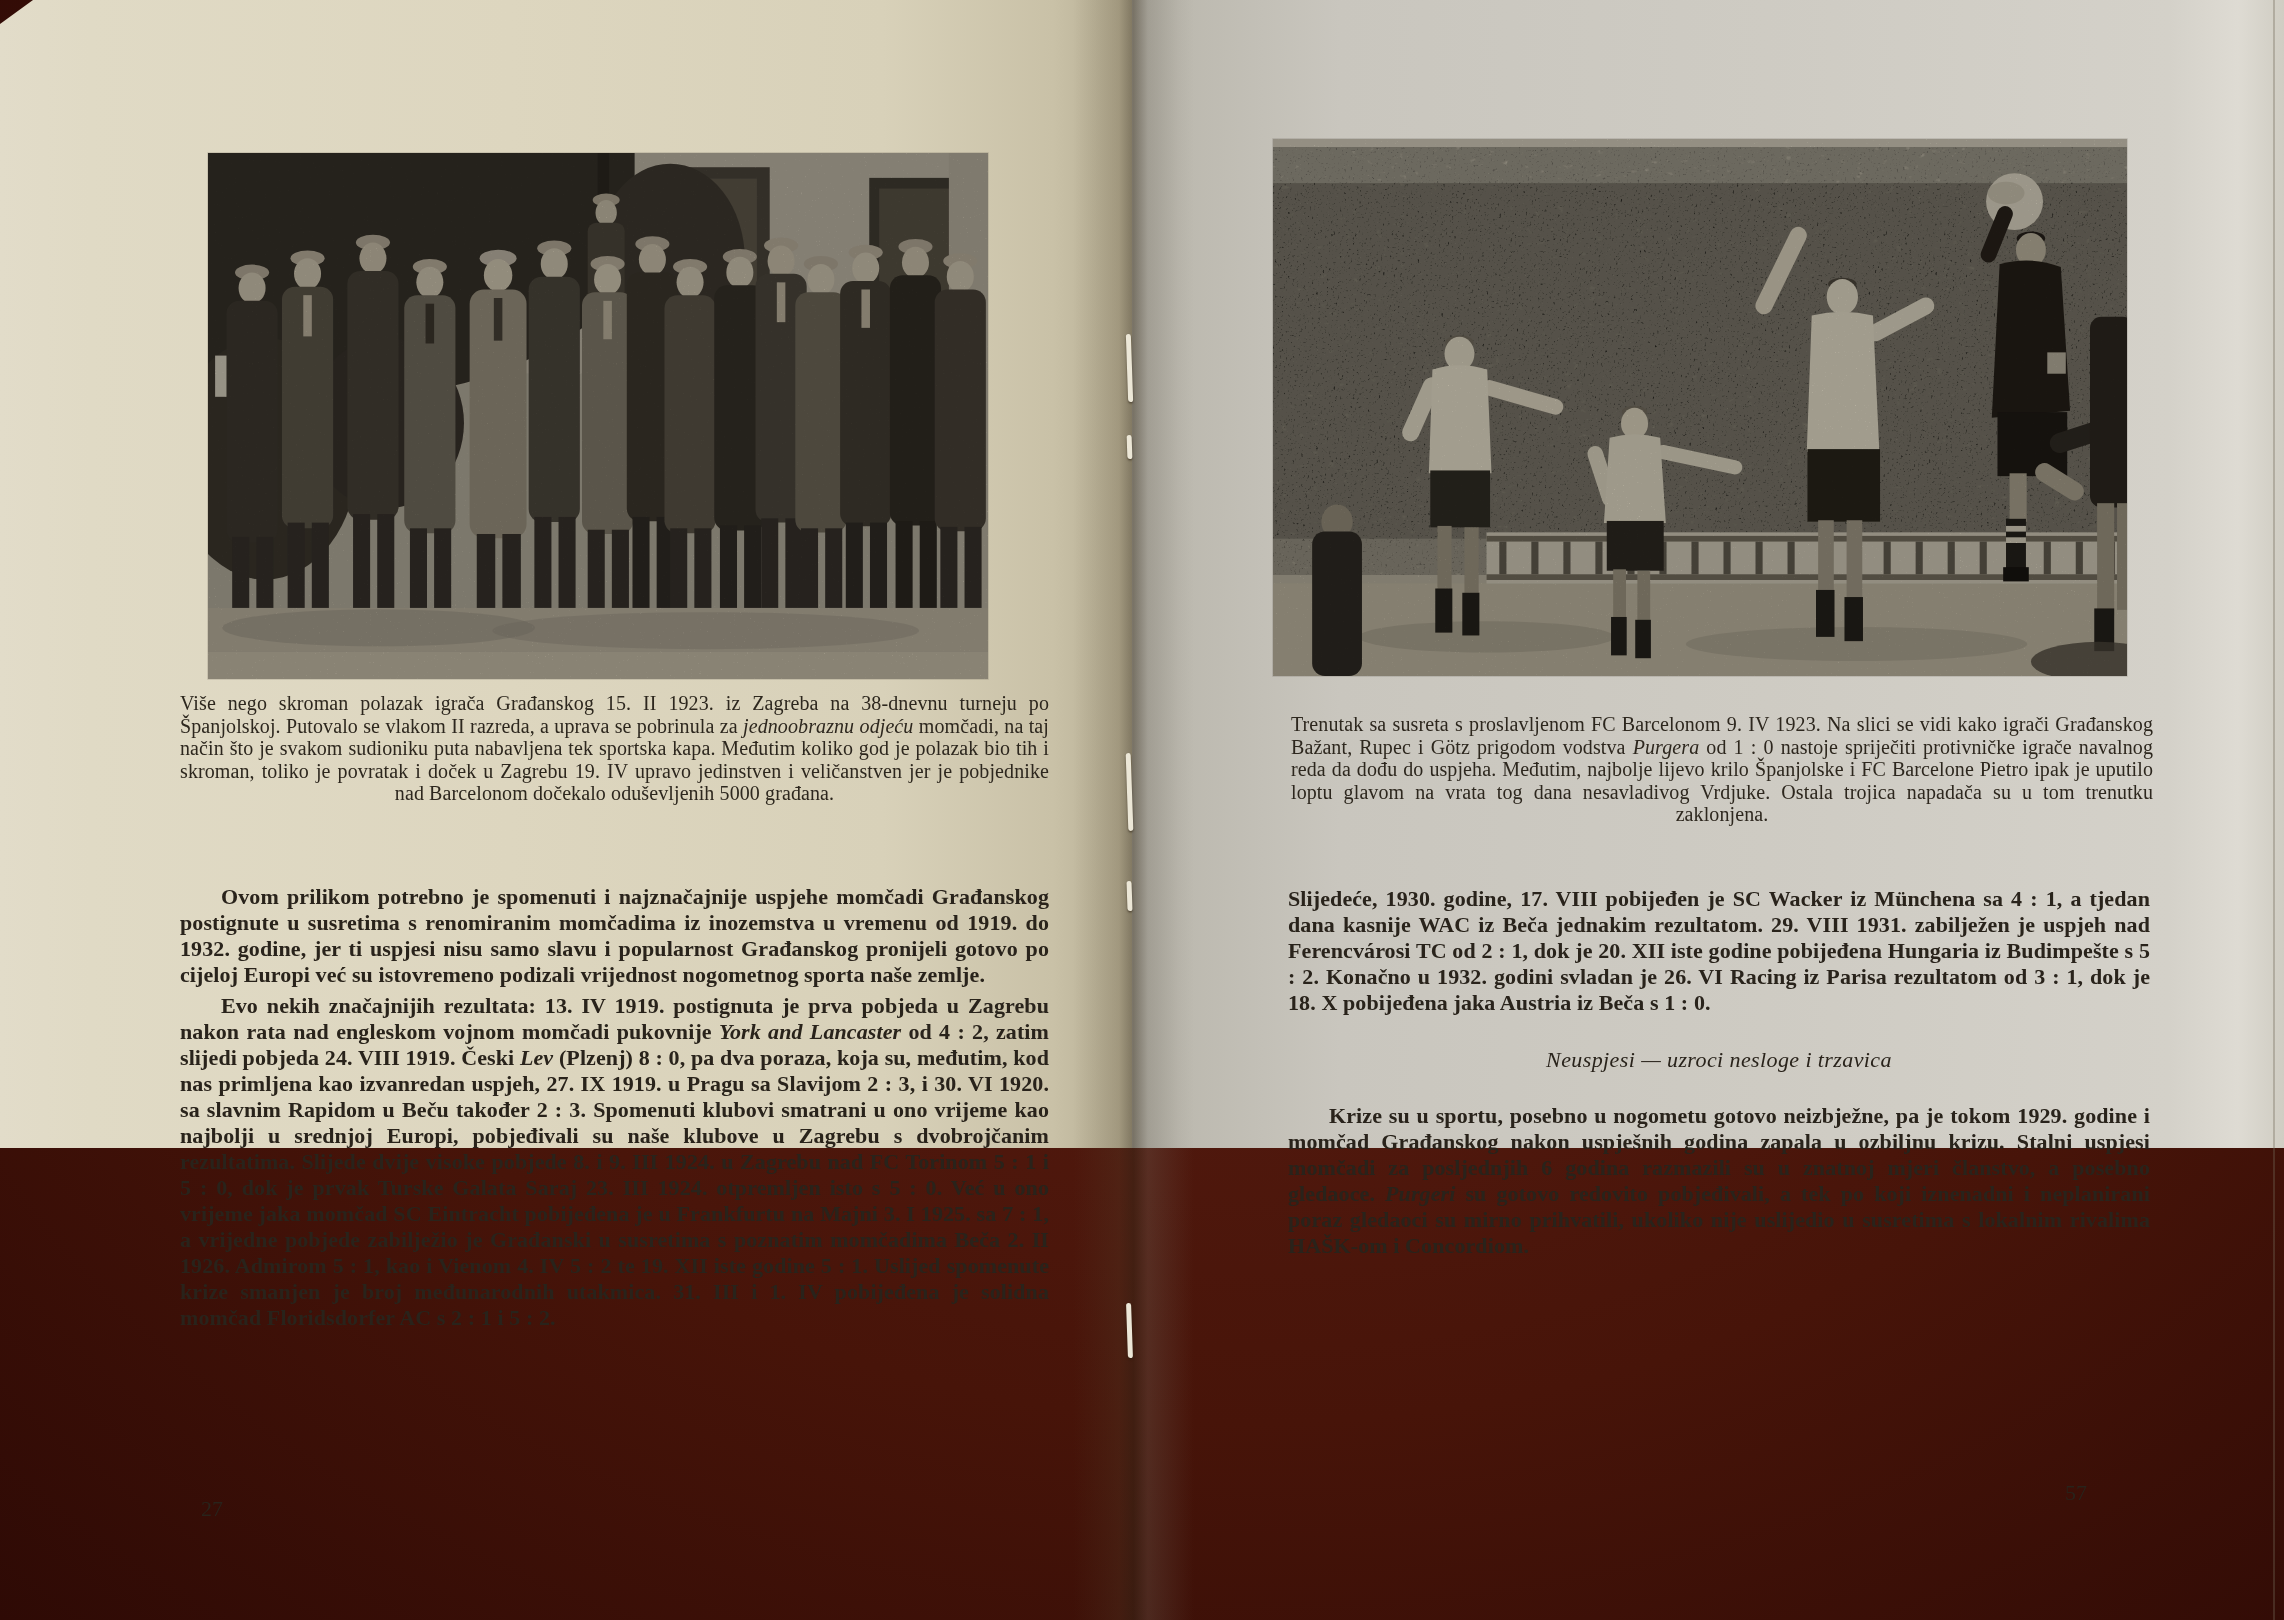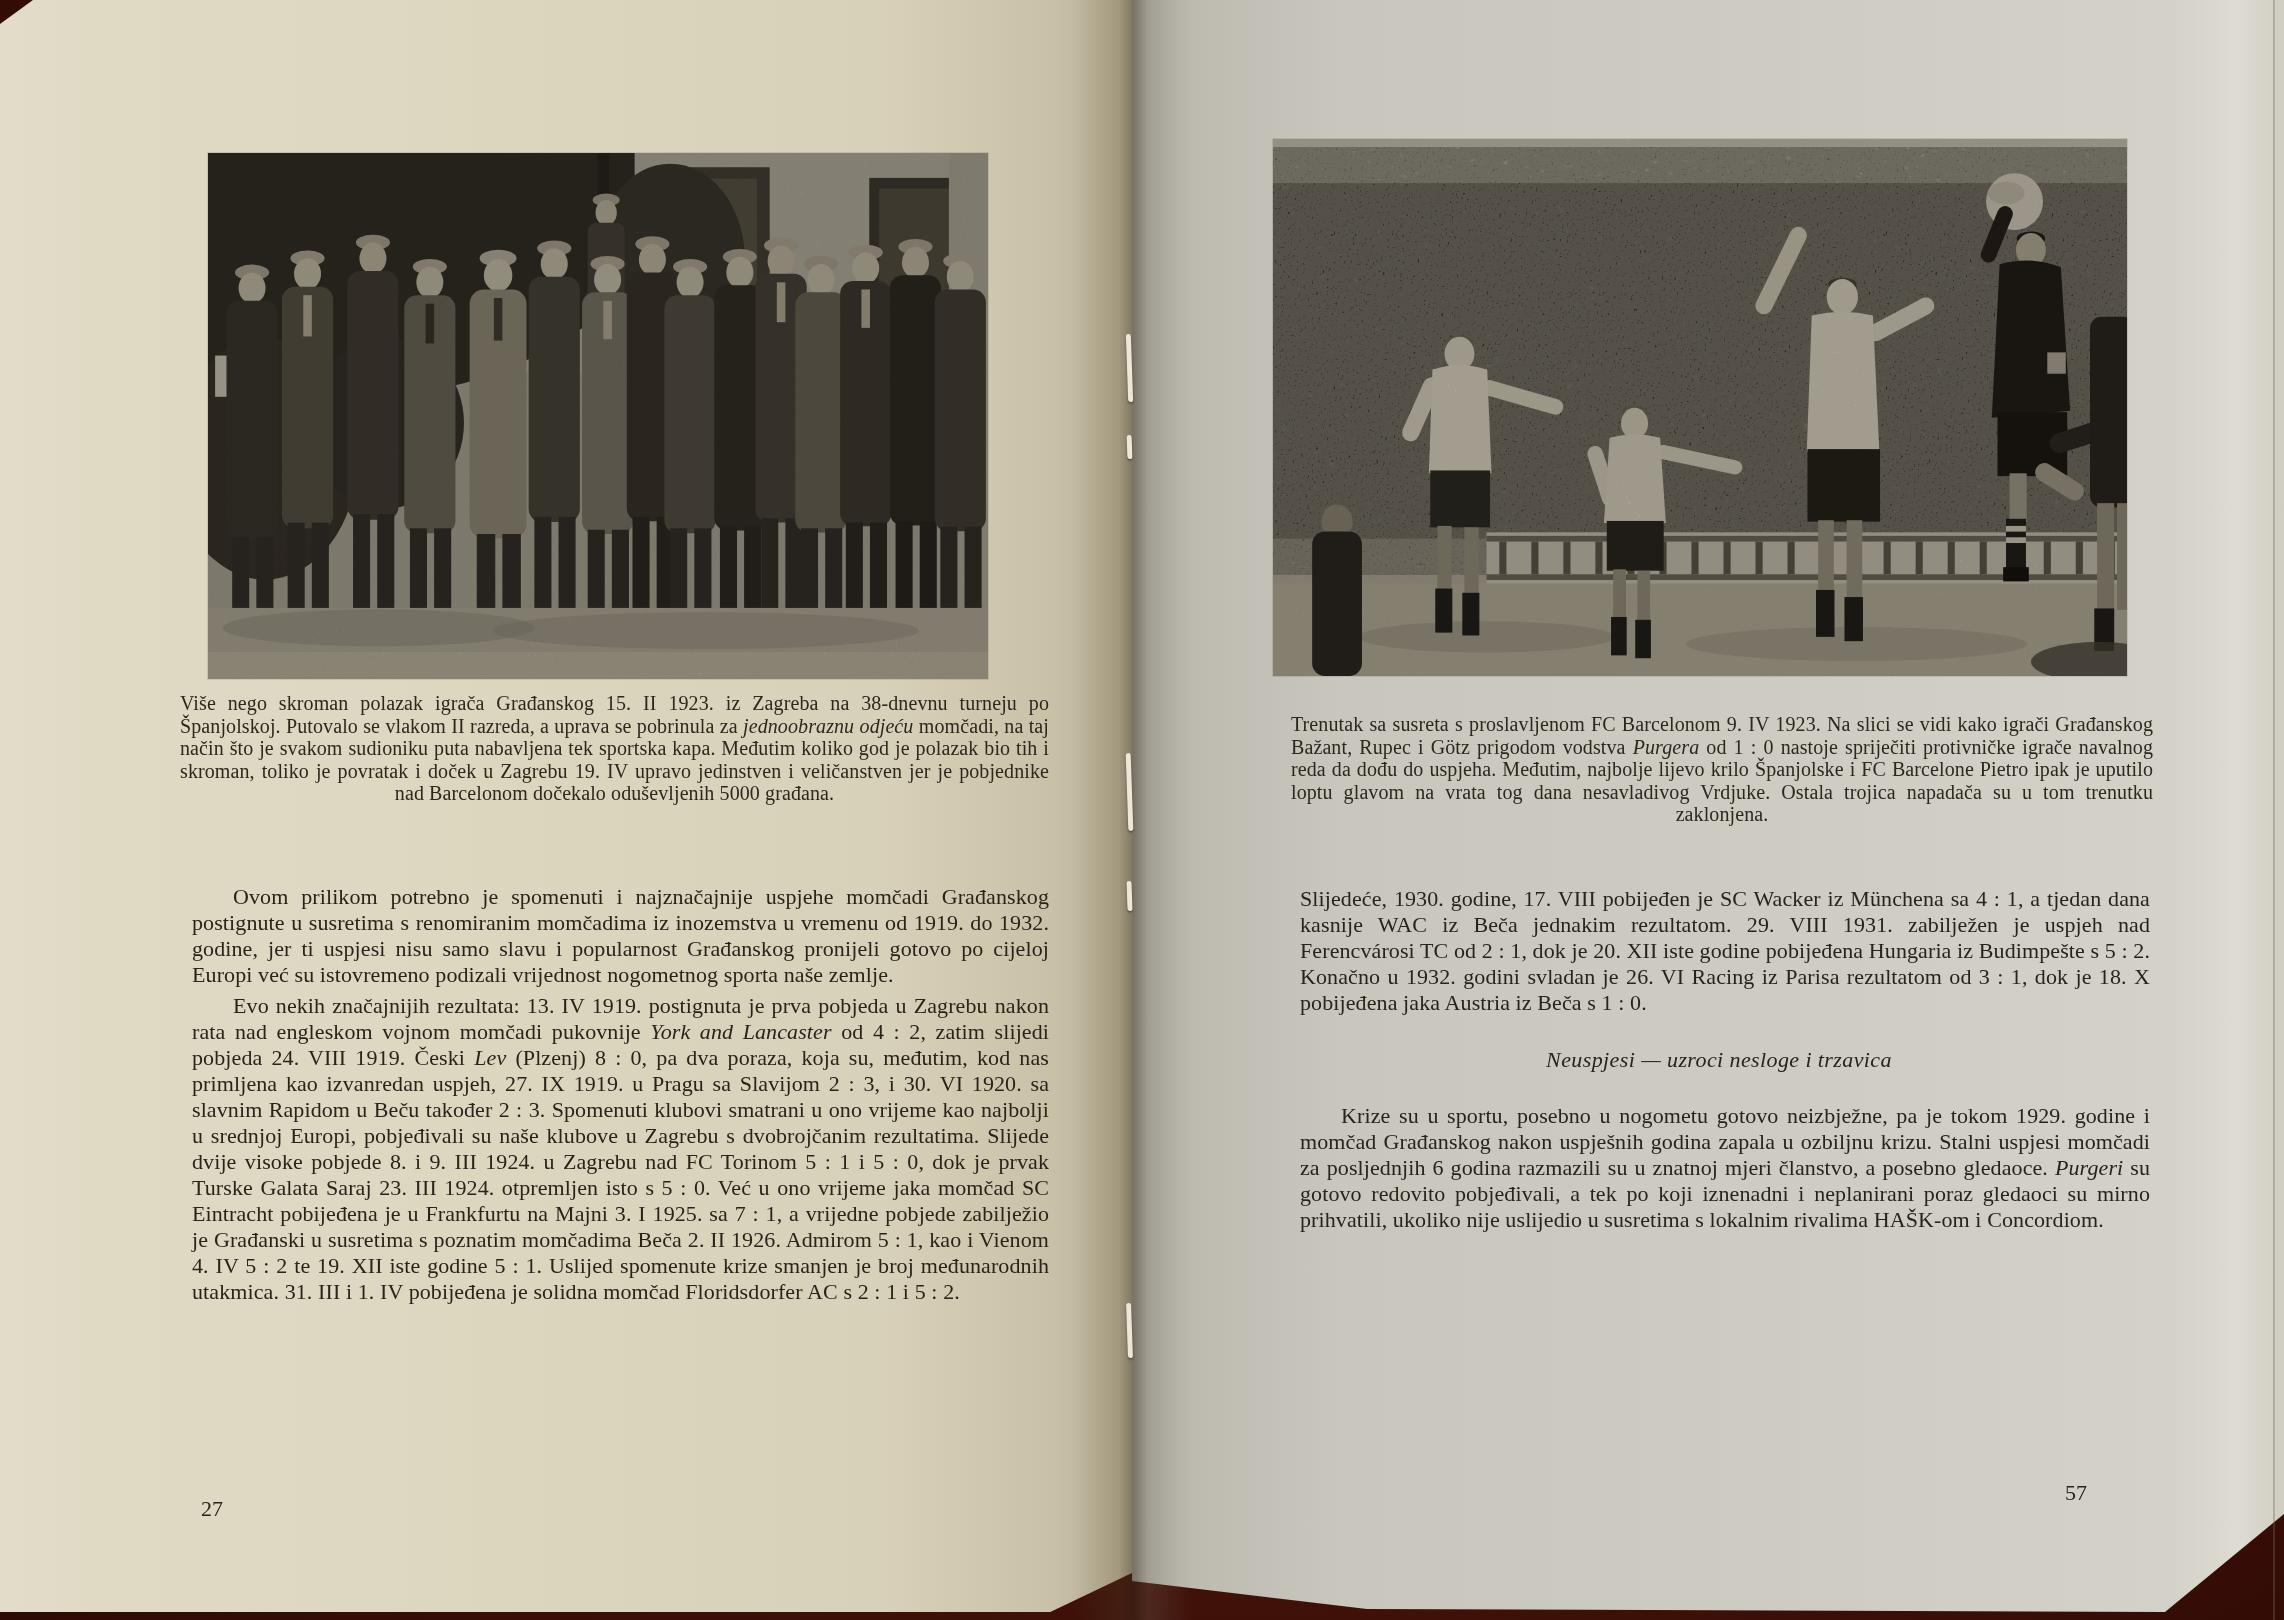--- a/index.html
+++ b/index.html
@@ -1,37 +1,37 @@
 <!DOCTYPE html>
 <html lang="hr" style="font-size:11.4px"><head>
 <meta charset="utf-8">
 <style>
   html,body{margin:0;padding:0;background:#35100a;overflow:hidden;}
   .book{position:relative;width:2284px;height:1620px;background:
     radial-gradient(ellipse at 55% 45%, #5a1d12 0%, #471409 55%, #2e0a05 100%);
     font-family:"Liberation Serif","DejaVu Serif",serif;color:#2a241c;}
-  .page{position:absolute;top:0;height:1612px;}
+  .page{position:absolute;top:0;height:1148px;}
   .page-left{left:0;width:1132px;
     background:linear-gradient(90deg,#e2dcc9 0%,#e0dac5 8%,#ddd6bf 45%,#d8d1b9 78%,#c9c1a7 93%,#b3ab91 100%);
     clip-path:polygon(33px 0,1132px 0,1132px 1573px,1044px 1615px,0px 1616px,0px 24px);}
   .page-right{left:1132px;width:1152px;
     background:linear-gradient(90deg,#a9a69c 0%,#bcb9af 4%,#c9c6be 18%,#cecbc3 55%,#d4d1c9 90%,#dedbd3 96%,#d0cdc3 100%);
     clip-path:polygon(0 0,1152px 0,1152px 1514px,1033px 1612px,235px 1609px,0px 1581px);}
   .gutter{position:absolute;left:1073px;top:0;width:121px;height:1620px;pointer-events:none;
     background:linear-gradient(90deg,rgba(86,72,48,0) 0%,rgba(86,72,48,.22) 38%,rgba(54,44,28,.42) 50%,rgba(120,114,102,.25) 62%,rgba(120,114,102,0) 100%);}
   .stitch{position:absolute;left:1127px;width:5px;background:#ece7d7;border-radius:2.8px;
     box-shadow:0 1.4px 2.1px rgba(40,30,15,.55);transform:rotate(-2deg);}
   .crease{position:absolute;left:2273px;top:0;width:2.1px;height:1620px;background:rgba(115,106,90,.35);}
   .photo{position:absolute;box-shadow:0 0 0 0.7px rgba(50,44,32,.18);}
   .photo svg{display:block;width:100%;height:100%;}
   .caption{position:absolute;font-size:20px;line-height:22.5px;text-align:justify;
     text-align-last:center;color:#2d271e;letter-spacing:0.1px;}
   .bodycol{position:absolute;font-size:22px;line-height:26px;text-align:justify;
     color:#29231b;letter-spacing:0.1px;}
-  .bodycol p{margin:0 0 5px 12px;}
+  .bodycol p{margin:0 0 5px 0;font-weight:bold;}
   .bodycol p.indent{text-indent:41px;}
   .heading{text-align:center;text-align-last:center;font-style:italic;margin:31px 0 30px 0;
     font-size:22px;letter-spacing:0.4px;}
   .pagenum{position:absolute;font-size:22px;color:#29231b;}
   i{font-style:italic;}
 </style>
 </head>
 <body>
 
 <div class="book">

